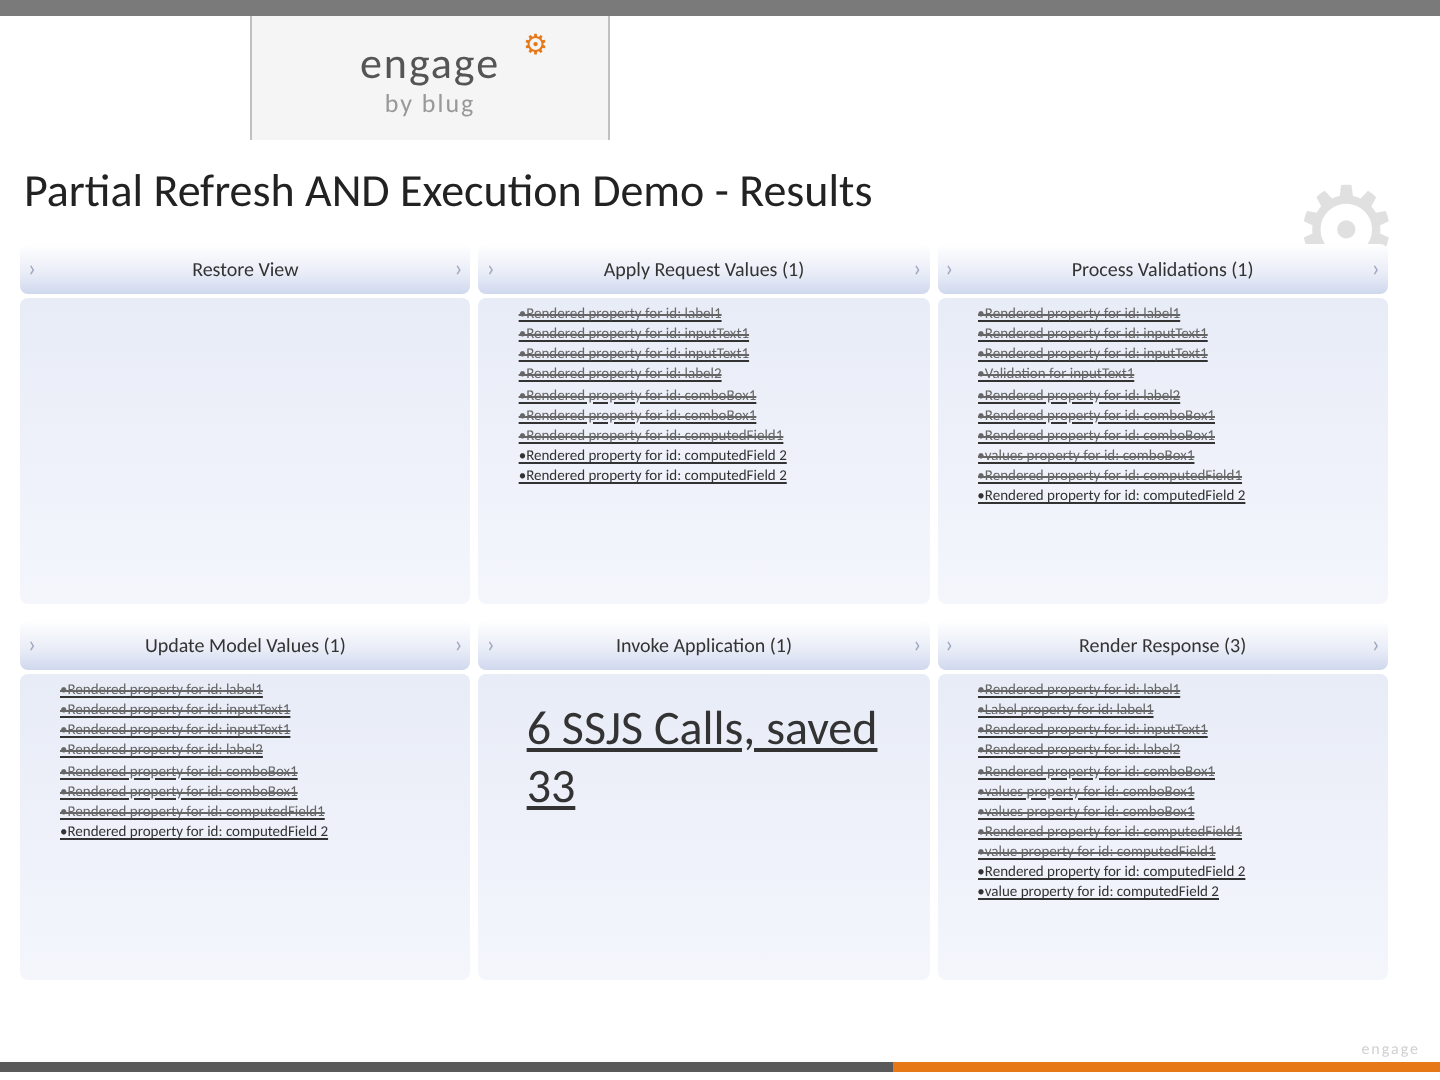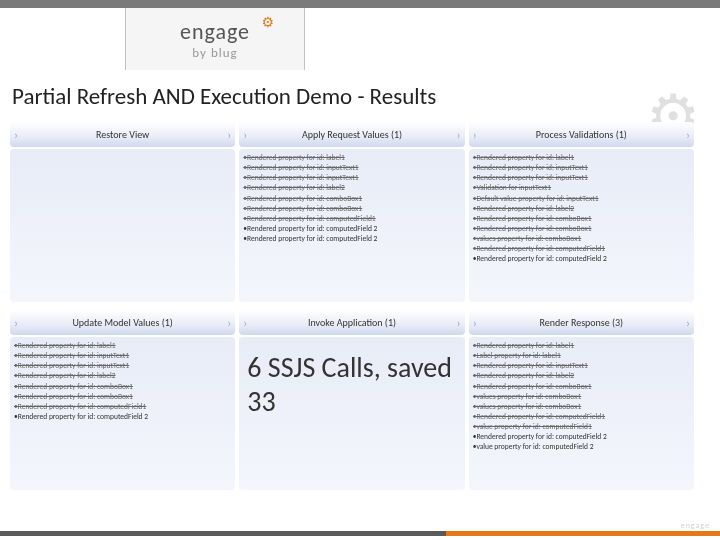--- a/index.html
+++ b/index.html
@@ -102,40 +102,41 @@
     position: absolute;
     right: 4px;
     top: 50%;
     transform: translateY(-50%);
     color: #a0a8c0;
     font-size: 12px;
   }
   .phase-body {
     background: linear-gradient(to bottom, #e8ecf7 0%, #f4f6fc 100%);
     border-radius: 4px;
-    padding: 4px 4px;
+    padding: 4px 20px;
     font-size: 7.5px;
     color: #333;
     flex: 1;
     line-height: 1.35;
+    text-decoration: underline;
   }
   .phase-body.empty {
     min-height: 140px;
   }
   .item {
     display: block;
     white-space: nowrap;
     overflow: hidden;
   }
   .item.strike {
     text-decoration: line-through;
     color: #666;
   }
   .big-result {
-    font-size: 28px;
+    font-size: 24px;
     font-weight: 400;
     color: #333;
     padding: 10px 4px;
     line-height: 1.2;
   }
   .row2 {
     margin-top: 4px;
   }
   .bottom-bar {
     position: absolute;
@@ -188,21 +189,20 @@
         <span class="item">•Rendered property for id: computedField 2</span>
       </div>
     </div>
     <div class="phase">
       <div class="phase-header">Process Validations (1)</div>
       <div class="phase-body">
         <span class="item strike">•Rendered property for id: label1</span>
         <span class="item strike">•Rendered property for id: inputText1</span>
         <span class="item strike">•Rendered property for id: inputText1</span>
         <span class="item strike">•Validation for inputText1</span>
-        <span class="item strike">•Default value property for id: inputText1</span>
         <span class="item strike">•Rendered property for id: label2</span>
         <span class="item strike">•Rendered property for id: comboBox1</span>
         <span class="item strike">•Rendered property for id: comboBox1</span>
         <span class="item strike">•values property for id: comboBox1</span>
         <span class="item strike">•Rendered property for id: computedField1</span>
         <span class="item">•Rendered property for id: computedField 2</span>
       </div>
     </div>
     <div class="phase row2">
       <div class="phase-header">Update Model Values (1)</div>

